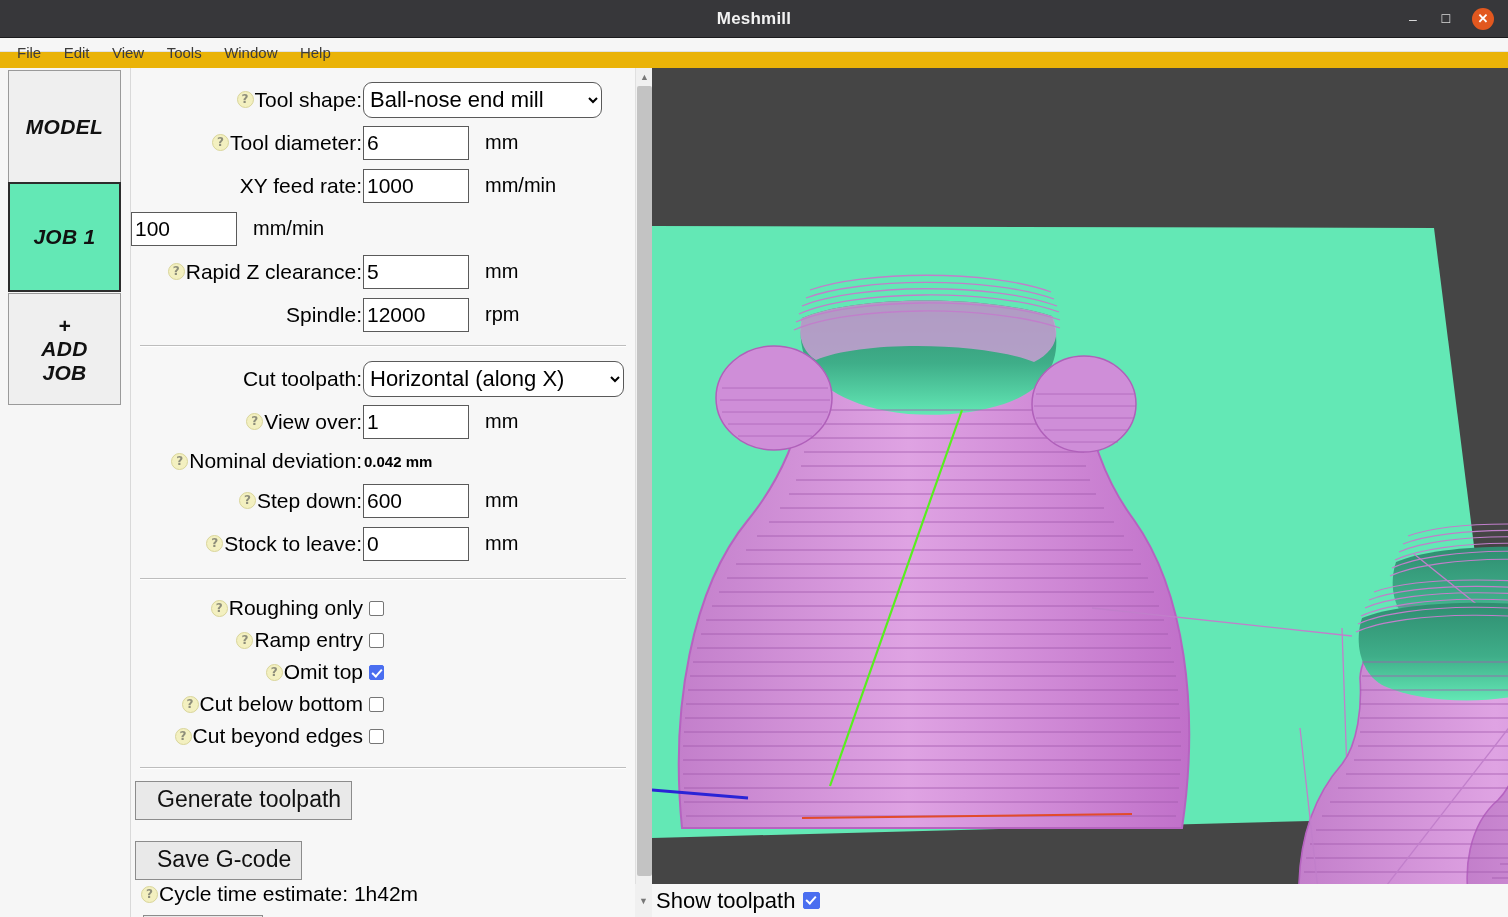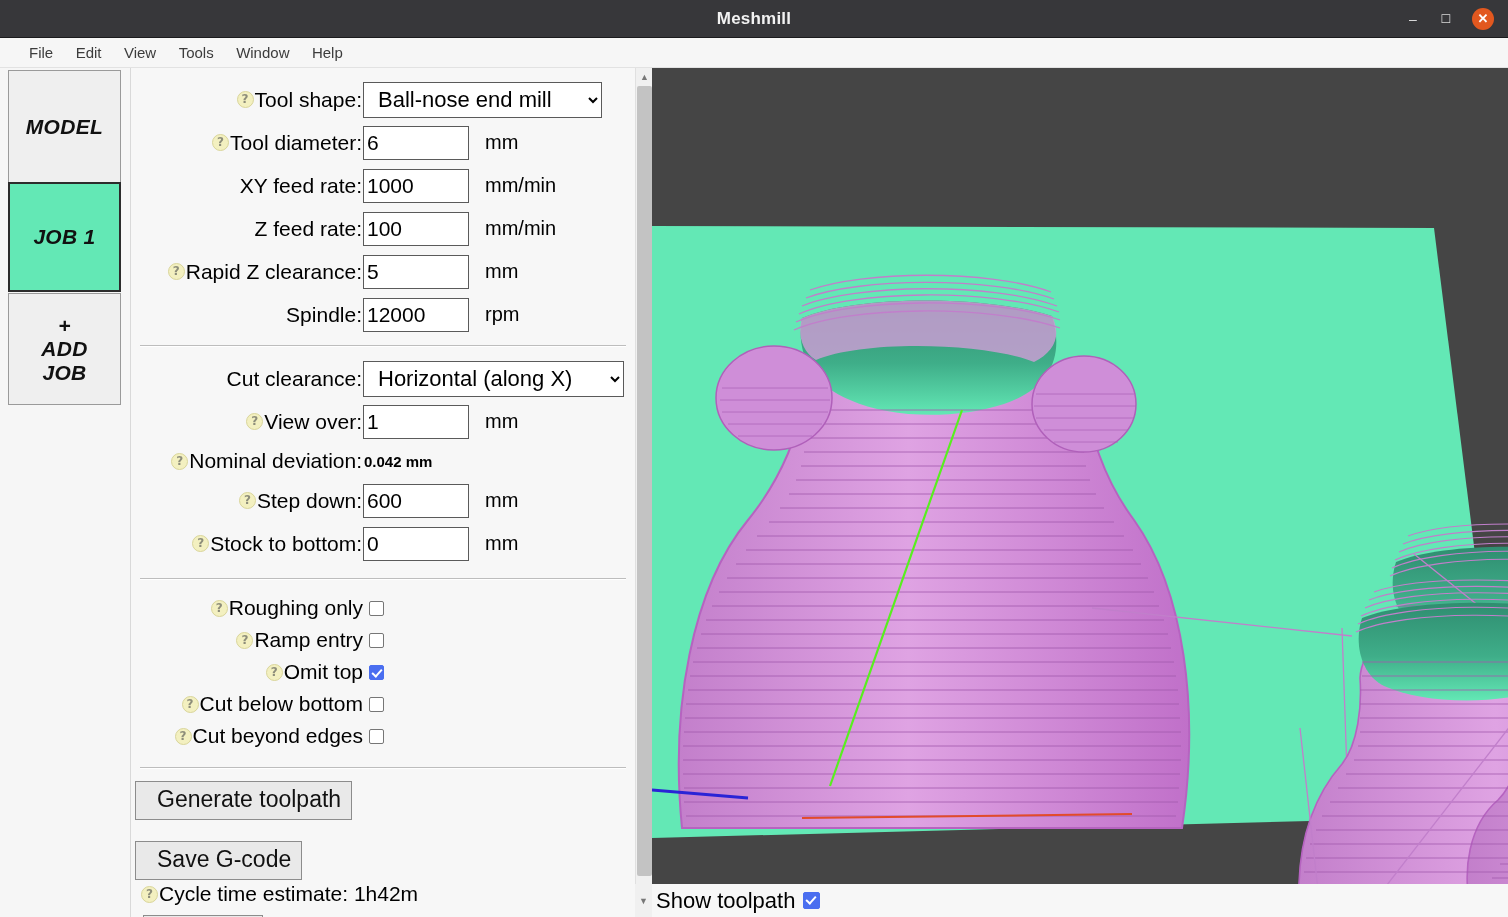--- a/index.html
+++ b/index.html
@@ -54,25 +54,25 @@
     background: #e2581f;
     color: #fff;
     font-size: 13px;
     line-height: 22px;
     font-weight: bold;
   }
 
   
   #menubar {
     position: absolute; left: 0; top: 38px;
-    width: 1508px; height: 30px;
+    width: 1508px; height: 14px;
     background: #f6f6f6;
     border-bottom: 1px solid #e2e2e2;
     box-sizing: border-box;
-    padding-left: 20px;
+    padding-left: 8px;
     white-space: nowrap;
   }
   .menu-item {
     display: inline-block;
     height: 30px; line-height: 30px;
     padding: 0 9px;
     font-size: 15px;
     color: #3c3c3c;
   }
 
@@ -178,22 +178,22 @@
     font-weight: bold;
   }
   select.sel {
     height: 36px;
     box-sizing: border-box;
     border: 1px solid #5a5a5a;
     background: #fff;
     font-size: 22px;
     font-family: "Liberation Sans", sans-serif;
     color: #000;
-    padding: 0 10px;
-    border-radius: 0;
+    padding: 0 2px;
+    border-radius: 9px;
     outline: none;
   }
   #sel-tool { width: 239px; }
   #sel-dir  { width: 261px; }
 
   .sep {
     height: 1px;
     background: #cfcfcf;
     margin: 9px 9px 10px 9px;
     border-top: 1px solid #bdbdbd;
@@ -379,23 +379,20 @@
 
       <div class="row">
         <span class="lbl">
           <span>XY feed rate:</span>
         </span>
         <input class="txt" type="text" value="1000" style="">
         <span class="unit">mm/min</span>
       </div>
 
       <div class="row">
-        <span class="lbl">
-          <span>Z feed rate:</span>
-        </span>
         <input class="txt" type="text" value="100" style="">
         <span class="unit">mm/min</span>
       </div>
 
       <div class="row">
         <span class="lbl">
           <span class="help">?</span>
             <span>Rapid Z clearance:</span>
         </span>
         <input class="txt" type="text" value="5" style="">
@@ -407,21 +404,21 @@
           <span>Spindle:</span>
         </span>
         <input class="txt" type="text" value="12000" style="">
         <span class="unit">rpm</span>
       </div>
 
       <div class="sep"></div>
 
       <div class="row">
         <span class="lbl">
-          <span>Cut clearance:</span>
+          <span>Cut toolpath:</span>
         </span>
         <select class="sel" id="sel-dir"><option>Horizontal (along X)</option><option>Vertical (along Y)</option></select>
       </div>
 
       <div class="row">
         <span class="lbl">
           <span class="help">?</span>
             <span>View over:</span>
         </span>
         <input class="txt" type="text" value="1" style="">
@@ -441,21 +438,21 @@
           <span class="help">?</span>
             <span>Step down:</span>
         </span>
         <input class="txt" type="text" value="600" style="">
         <span class="unit">mm</span>
       </div>
 
       <div class="row">
         <span class="lbl">
           <span class="help">?</span>
-            <span>Stock to bottom:</span>
+            <span>Stock to leave:</span>
         </span>
         <input class="txt" type="text" value="0" style="">
         <span class="unit">mm</span>
       </div>
 
       <div class="sep" style="margin-top:13px;margin-bottom:12px"></div>
 
       <div class="cbrow">
         <span class="cblabel">
           <span class="help">?</span>

